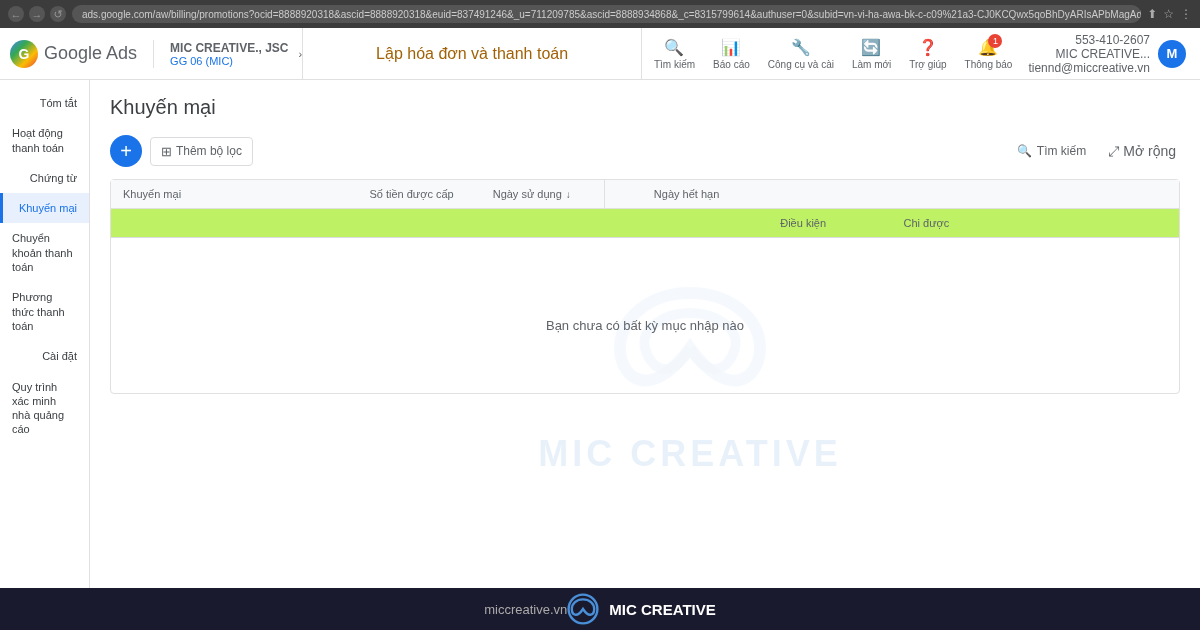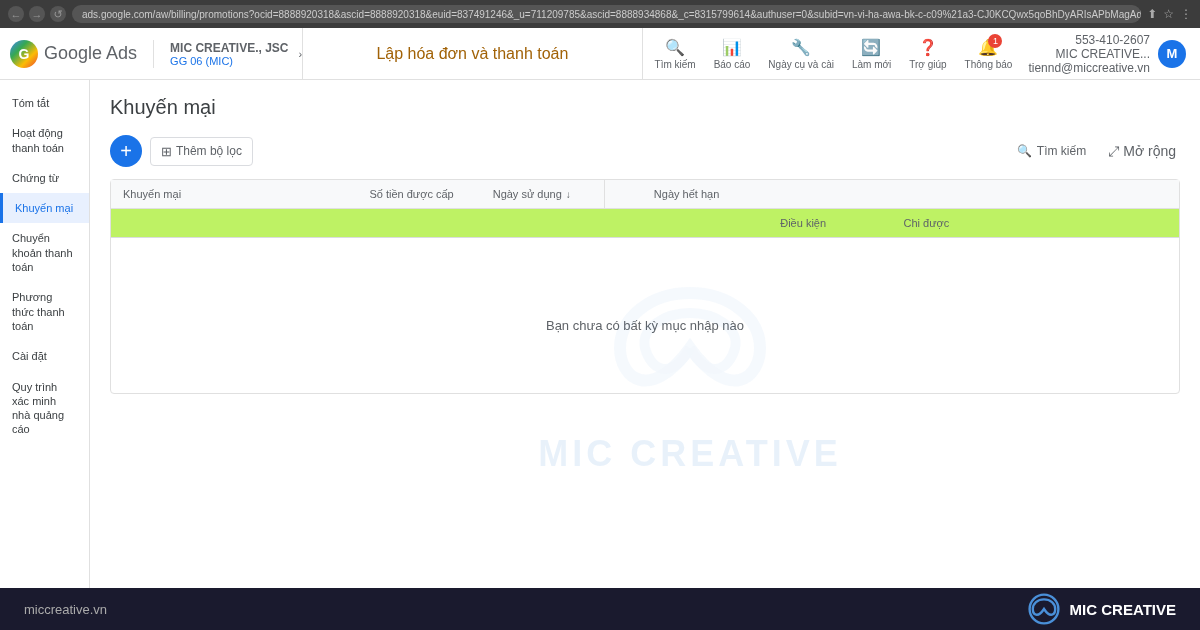--- a/index.html
+++ b/index.html
@@ -157,21 +157,21 @@
       width: 90px;
       background: #fff;
       border-right: 1px solid #e0e0e0;
       padding: 8px 0;
       flex-shrink: 0;
       overflow-y: auto;
     }
     .sidebar-item {
       display: flex;
       flex-direction: column;
-      align-items: flex-start;
+      align-items: flex-end;
       padding: 8px 12px;
       cursor: pointer;
       font-size: 11px;
       color: #3c4043;
       line-height: 1.3;
     }
     .sidebar-item.active {
       color: #1a73e8;
       background: #e8f0fe;
       border-left: 3px solid #1a73e8;
@@ -257,21 +257,21 @@
       position: relative;
       flex: 1;
     }
 
     
     .footer {
       height: 42px;
       background: #1a1a2e;
       display: flex;
       align-items: center;
-      justify-content: space-between;
+      justify-content: center;
       padding: 0 24px;
       color: #fff;
     }
     .footer-left { font-size: 13px; color: #aaa; }
     .footer-right {
       display: flex;
       align-items: center;
       gap: 10px;
       font-size: 15px;
       font-weight: bold;
@@ -348,21 +348,21 @@
     <div class="nav-action">
       <span class="icon">🔍</span>
       <span class="label">Tìm kiếm</span>
     </div>
     <div class="nav-action">
       <span class="icon">📊</span>
       <span class="label">Báo cáo</span>
     </div>
     <div class="nav-action">
       <span class="icon">🔧</span>
-      <span class="label">Ngày cụ và cài</span>
+      <span class="label">Công cụ và cài</span>
     </div>
     <div class="nav-action">
       <span class="icon">🔄</span>
       <span class="label">Làm mới</span>
     </div>
     <div class="nav-action">
       <span class="icon">❓</span>
       <span class="label">Trợ giúp</span>
     </div>
     <div class="nav-action">

